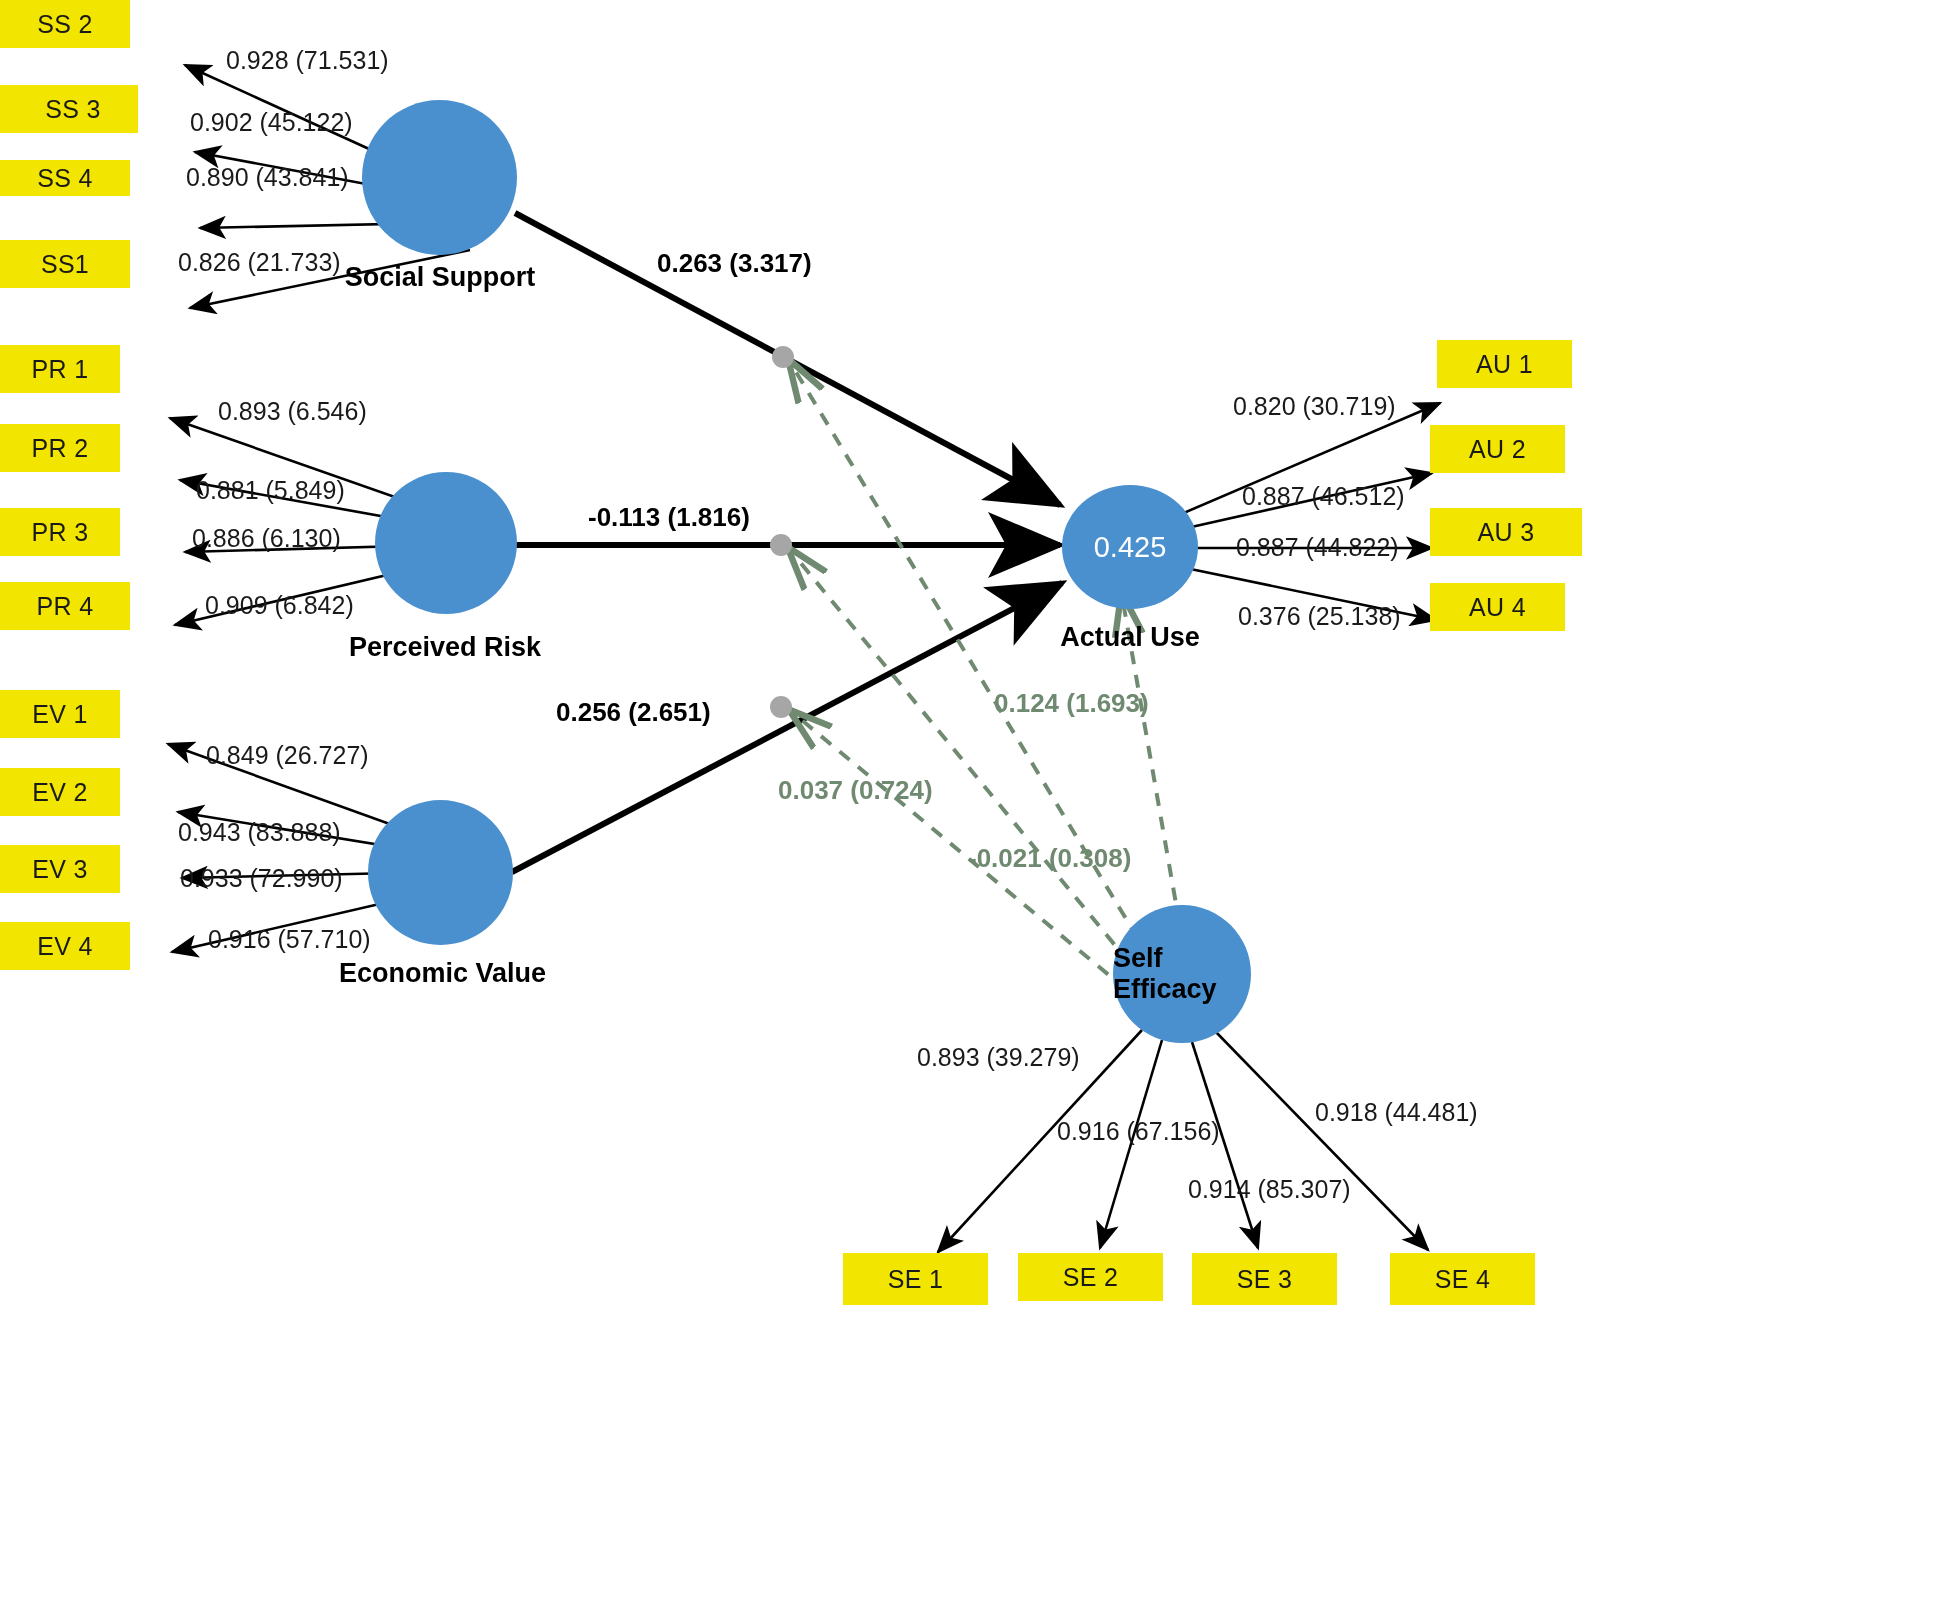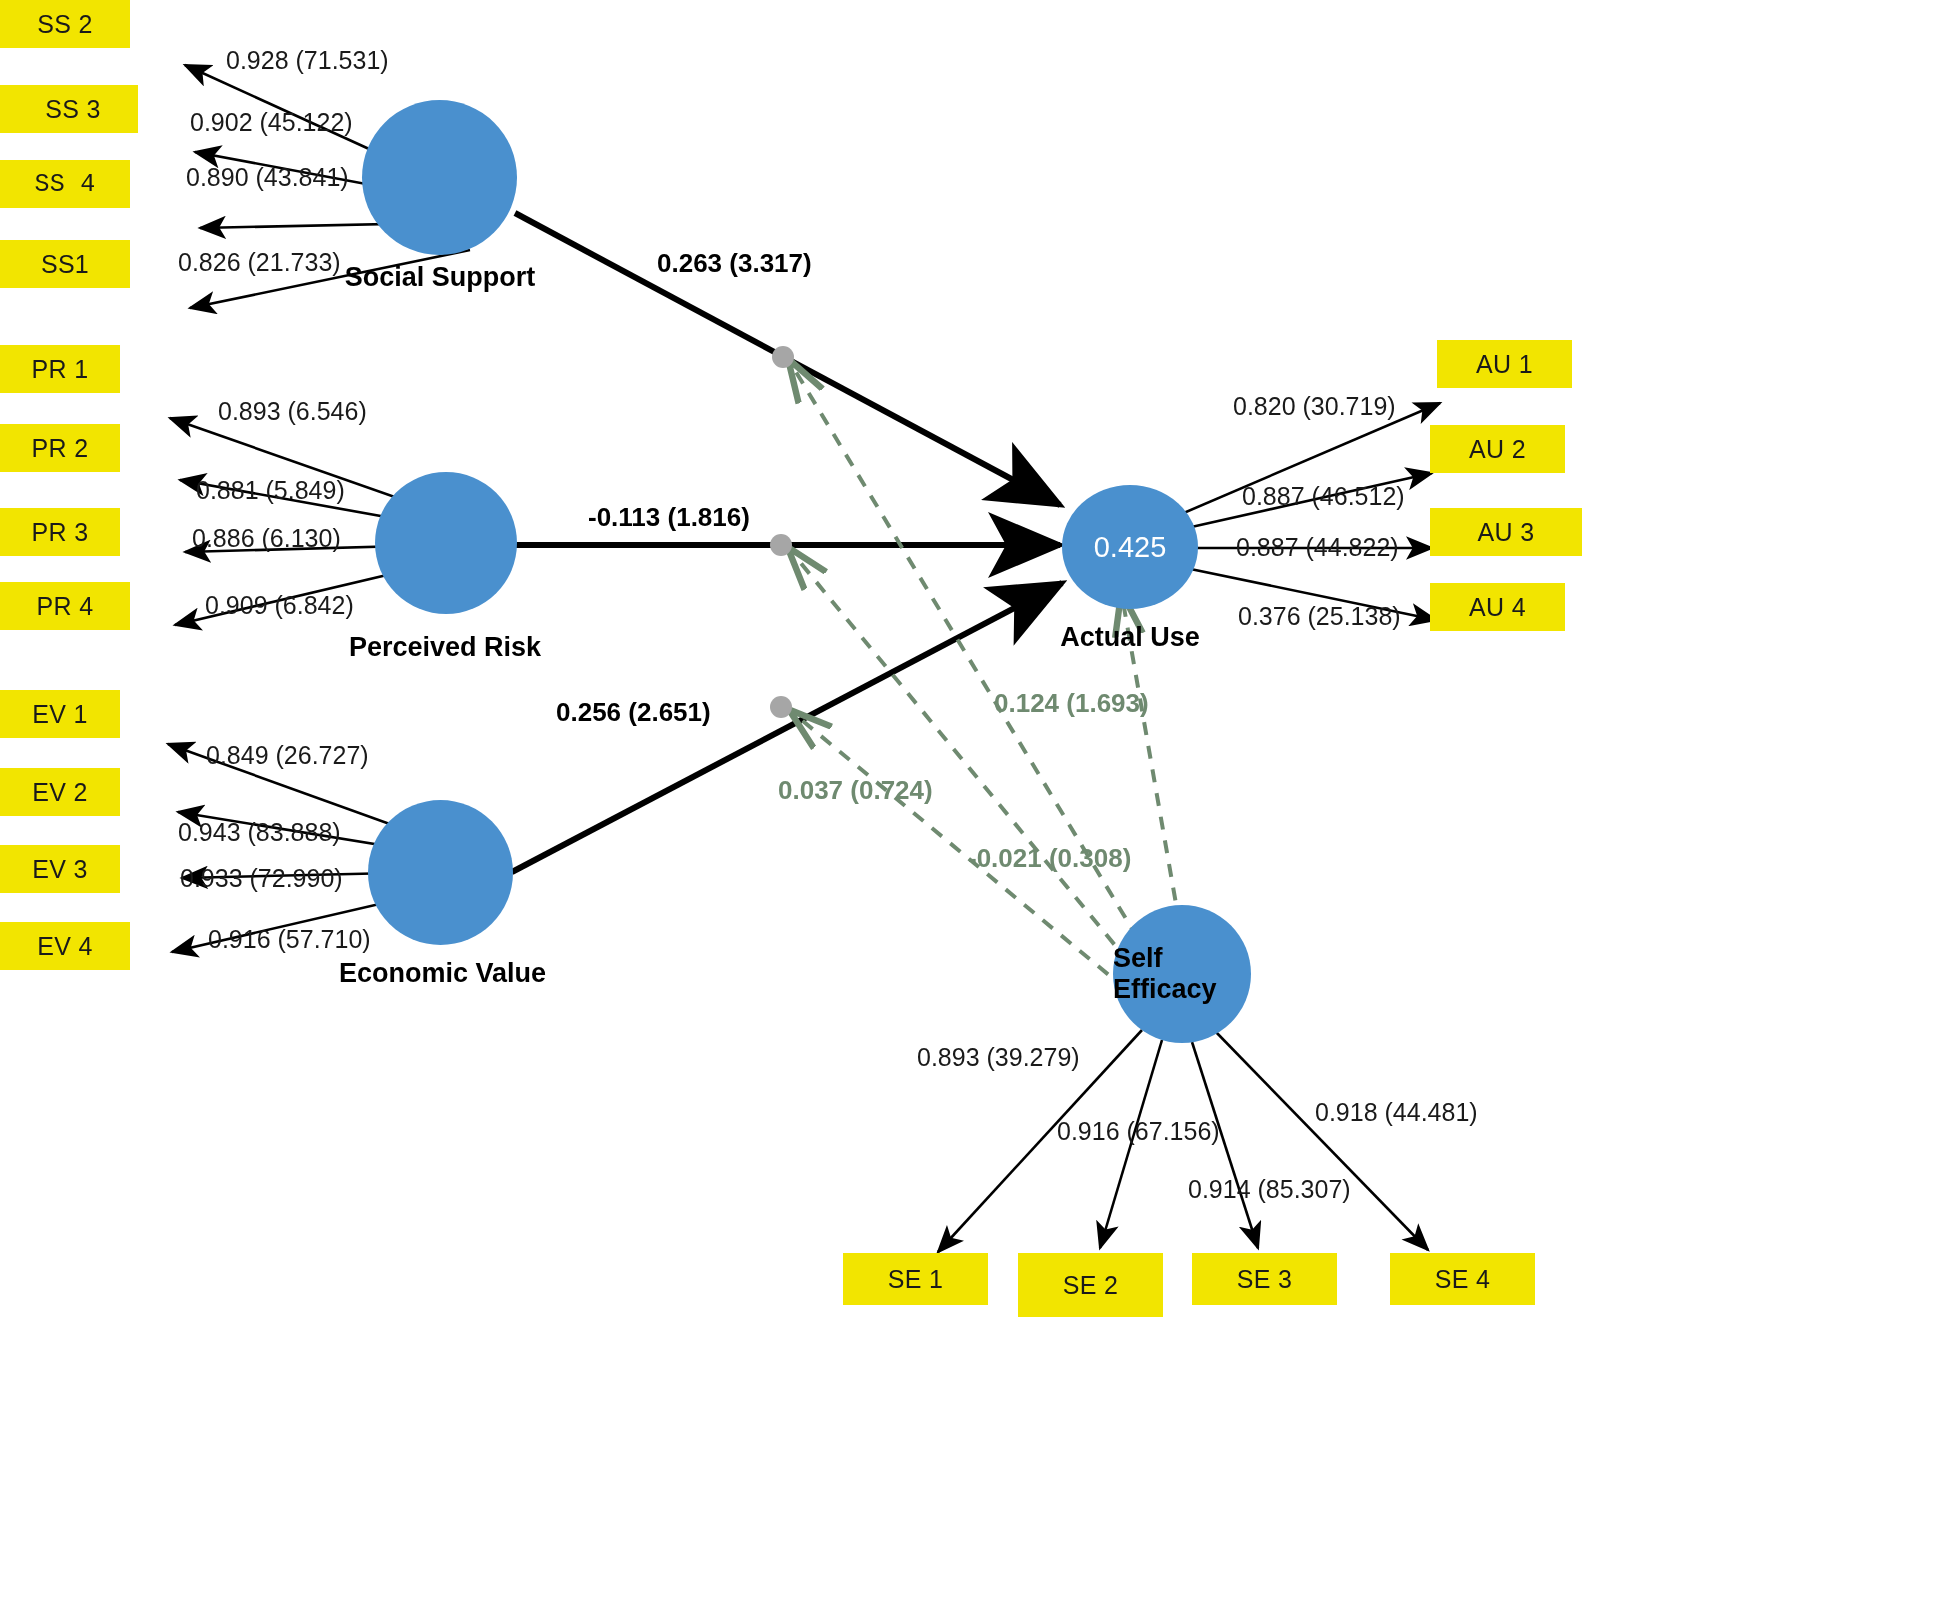--- a/index.html
+++ b/index.html
@@ -147,40 +147,40 @@
 
     <g fill="#a6a6a6">
       <circle cx="783" cy="357" r="11"></circle>
       <circle cx="781" cy="545" r="11"></circle>
       <circle cx="781" cy="707" r="11"></circle>
     </g>
   </svg>
 
   <div class="indicator-box" style="left:0px;  top:0px;   width:130px; height:48px;">SS 2</div>
   <div class="indicator-box" style="left:0px;  top:85px;  width:130px; height:48px;padding-left:8px;">SS 3</div>
-  <div class="indicator-box" style="left:0px;  top:160px; width:130px; height:48px;font-family:Liberation Mono, monospace;">SS 4</div>
+  <div class="indicator-box" style="left:0px;  top:160px; width:130px; height:36px;">SS 4</div>
   <div class="indicator-box" style="left:0px;  top:240px; width:130px; height:48px;">SS1</div>
 
   <div class="indicator-box" style="left:0px;  top:345px; width:120px; height:48px;">PR 1</div>
   <div class="indicator-box" style="left:0px;  top:424px; width:120px; height:48px;">PR 2</div>
   <div class="indicator-box" style="left:0px;  top:508px; width:120px; height:48px;">PR 3</div>
   <div class="indicator-box" style="left:0px;  top:582px; width:130px; height:48px;">PR 4</div>
 
   <div class="indicator-box" style="left:0px;  top:690px; width:120px; height:48px;">EV 1</div>
   <div class="indicator-box" style="left:0px;  top:768px; width:120px; height:48px;">EV 2</div>
   <div class="indicator-box" style="left:0px;  top:845px; width:120px; height:48px;">EV 3</div>
   <div class="indicator-box" style="left:0px;  top:922px; width:130px; height:48px;">EV 4</div>
 
   <div class="indicator-box" style="left:1437px; top:340px; width:135px; height:48px;">AU 1</div>
   <div class="indicator-box" style="left:1430px; top:425px; width:135px; height:48px;">AU 2</div>
   <div class="indicator-box" style="left:1430px; top:508px; width:152px; height:48px;">AU 3</div>
   <div class="indicator-box" style="left:1430px; top:583px; width:135px; height:48px;">AU 4</div>
 
   <div class="indicator-box" style="left:843px;  top:1253px; width:145px; height:52px;">SE 1</div>
-  <div class="indicator-box" style="left:1018px; top:1253px; width:145px; height:64px;">SE 2</div>
+  <div class="indicator-box" style="left:1018px; top:1253px; width:145px; height:48px;">SE 2</div>
   <div class="indicator-box" style="left:1192px; top:1253px; width:145px; height:52px;">SE 3</div>
   <div class="indicator-box" style="left:1390px; top:1253px; width:145px; height:52px;">SE 4</div>
 
   <div class="construct" style="left:362px; top:100px; width:155px; height:155px;">
     <span class="construct-inner-label"></span>
   </div>
   <div class="construct-caption" style="left:285px; top:262px; width:310px;">Social Support</div>
 
   <div class="construct" style="left:375px; top:472px; width:142px; height:142px;">
     <span class="construct-inner-label"></span>

